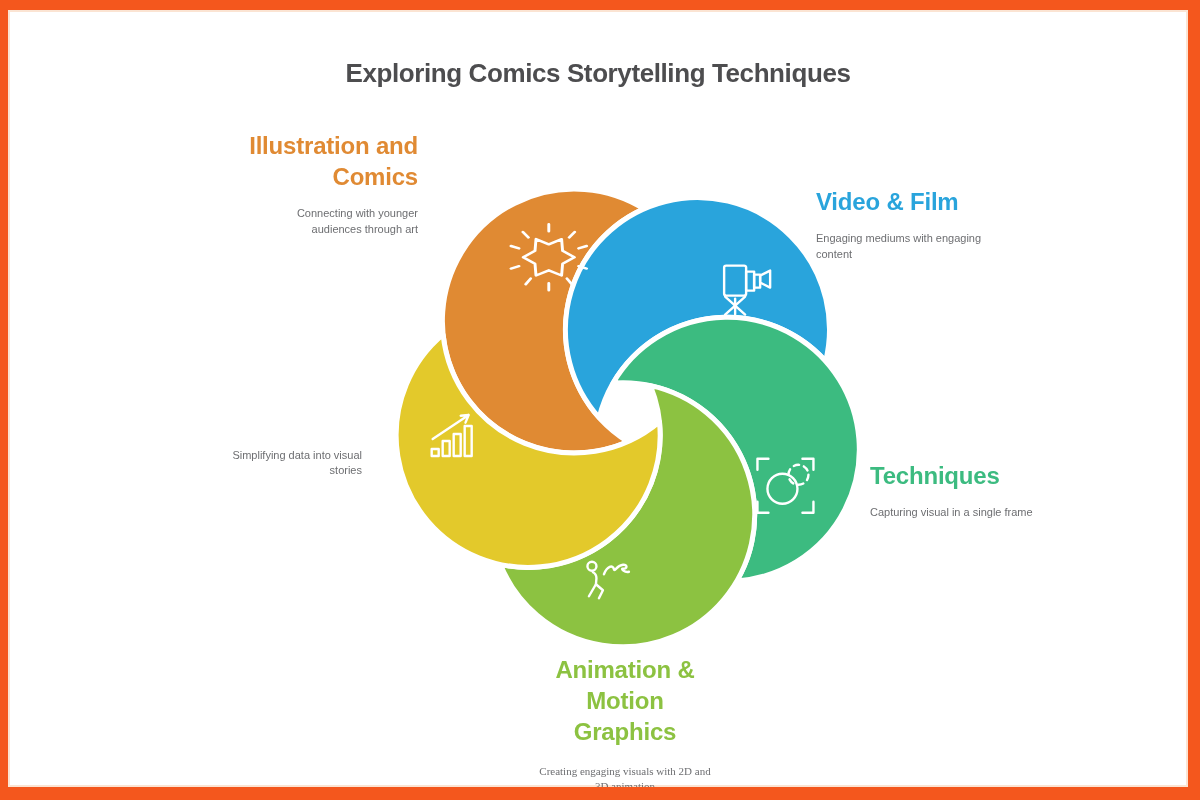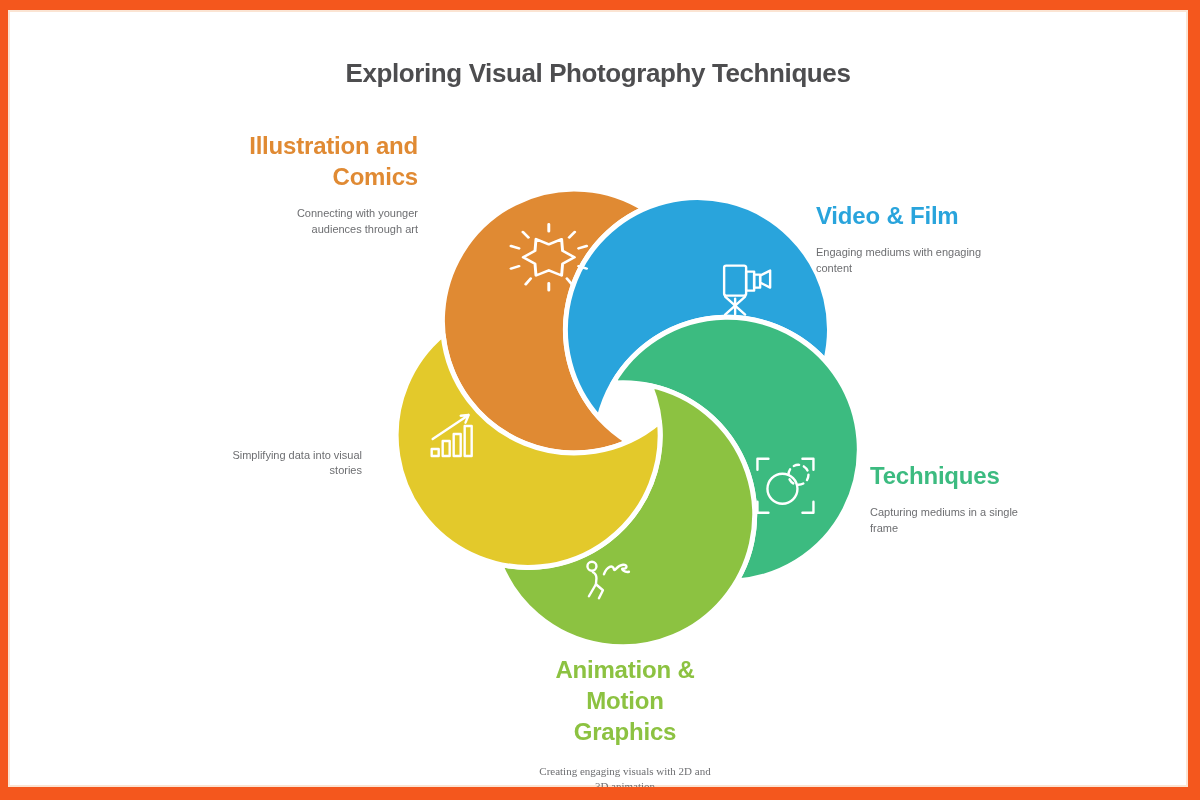--- a/index.html
+++ b/index.html
@@ -28,37 +28,37 @@
     margin:0 0 14px 0;
     font-size:24px;font-weight:700;line-height:1.3;letter-spacing:-0.2px;
   }
   .label-block p{
     margin:0;
     font-size:11px;line-height:1.4;
   }
   .sec-illustration{right:770px;top:120px;width:240px;text-align:right;}
   .sec-illustration h2{width:195px;margin-left:auto;}
   .sec-illustration p{width:165px;margin-left:auto;}
-  .sec-video{left:808px;top:190px;width:200px;text-align:left;}
+  .sec-video{left:808px;top:176px;width:200px;text-align:left;}
   .sec-video p{width:180px;}
   .sec-photography{left:862px;top:450px;width:195px;text-align:left;}
   .sec-photography p{width:175px;}
   .sec-animation{left:462px;top:644px;width:310px;text-align:center;}
   .sec-animation h2{width:185px;margin:0 auto 14px auto;}
   .sec-animation p{width:175px;margin:16px auto;font-family:Liberation Serif, serif;}
   .sec-charts{right:826px;top:438px;width:220px;text-align:right;}
   .sec-charts h2{width:135px;margin-left:auto;margin-bottom:14px;}
   .sec-charts p{width:165px;margin-left:auto;}
 </style>
 </head>
 <body>
 
 <div class="stage" style="border-color: rgb(244, 87, 29);">
 
-  <h1 class="title" style="color: rgb(77, 77, 79);">Exploring Visual Photography Techniques</h1>
+  <h1 class="title" style="color: rgb(77, 77, 79);">Exploring Comics Storytelling Techniques</h1>
 
   <svg class="pinwheel" viewBox="0 0 500 500">
 
     <path class="petal" d="M 264.1 48.9 A 132 132 0 1 0 247.8 281.7 A 132 132 0 0 1 264.1 48.9 Z" fill="#E08A33"></path>
     <path class="petal" transform="rotate(72 250 250)" d="M 264.1 48.9 A 132 132 0 1 0 247.8 281.7 A 132 132 0 0 1 264.1 48.9 Z" fill="#29A4DC"></path>
     <path class="petal" transform="rotate(144 250 250)" d="M 264.1 48.9 A 132 132 0 1 0 247.8 281.7 A 132 132 0 0 1 264.1 48.9 Z" fill="#3CBB80"></path>
     <path class="petal" transform="rotate(216 250 250)" d="M 264.1 48.9 A 132 132 0 1 0 247.8 281.7 A 132 132 0 0 1 264.1 48.9 Z" fill="#8CC241"></path>
     <path class="petal" transform="rotate(288 250 250)" d="M 264.1 48.9 A 132 132 0 1 0 247.8 281.7 A 132 132 0 0 1 264.1 48.9 Z" fill="#E3C92B"></path>
 
     <g class="icon" transform="translate(168.8 97.3)">
@@ -103,21 +103,21 @@
     <p style="color: rgb(109, 110, 113);">Connecting with younger audiences through art</p>
   </div>
 
   <div class="label-block sec-video">
     <h2 style="color: rgb(41, 164, 220);">Video &amp; Film</h2>
     <p style="color: rgb(109, 110, 113);">Engaging mediums with engaging content</p>
   </div>
 
   <div class="label-block sec-photography">
     <h2 style="color: rgb(60, 187, 128);">Techniques</h2>
-    <p style="color: rgb(109, 110, 113);">Capturing mediums in a single frame</p>
+    <p style="color: rgb(109, 110, 113);">Capturing visual in a single frame</p>
   </div>
 
   <div class="label-block sec-animation">
     <h2 style="color: rgb(140, 194, 65);">Animation &amp; Motion Graphics</h2>
     <p style="color: rgb(109, 110, 113);">Creating engaging visuals with 2D and 3D animation</p>
   </div>
 
   <div class="label-block sec-charts">
     <p style="color: rgb(109, 110, 113);">Simplifying data into visual stories</p>
   </div>

